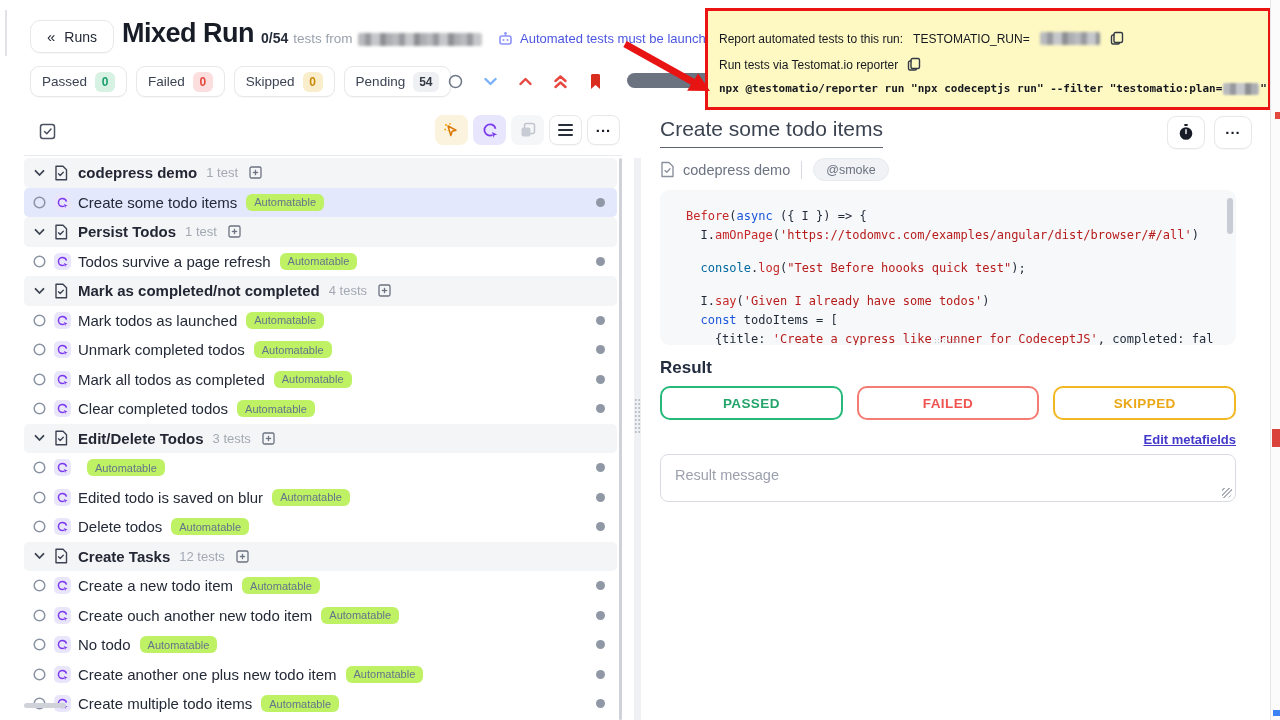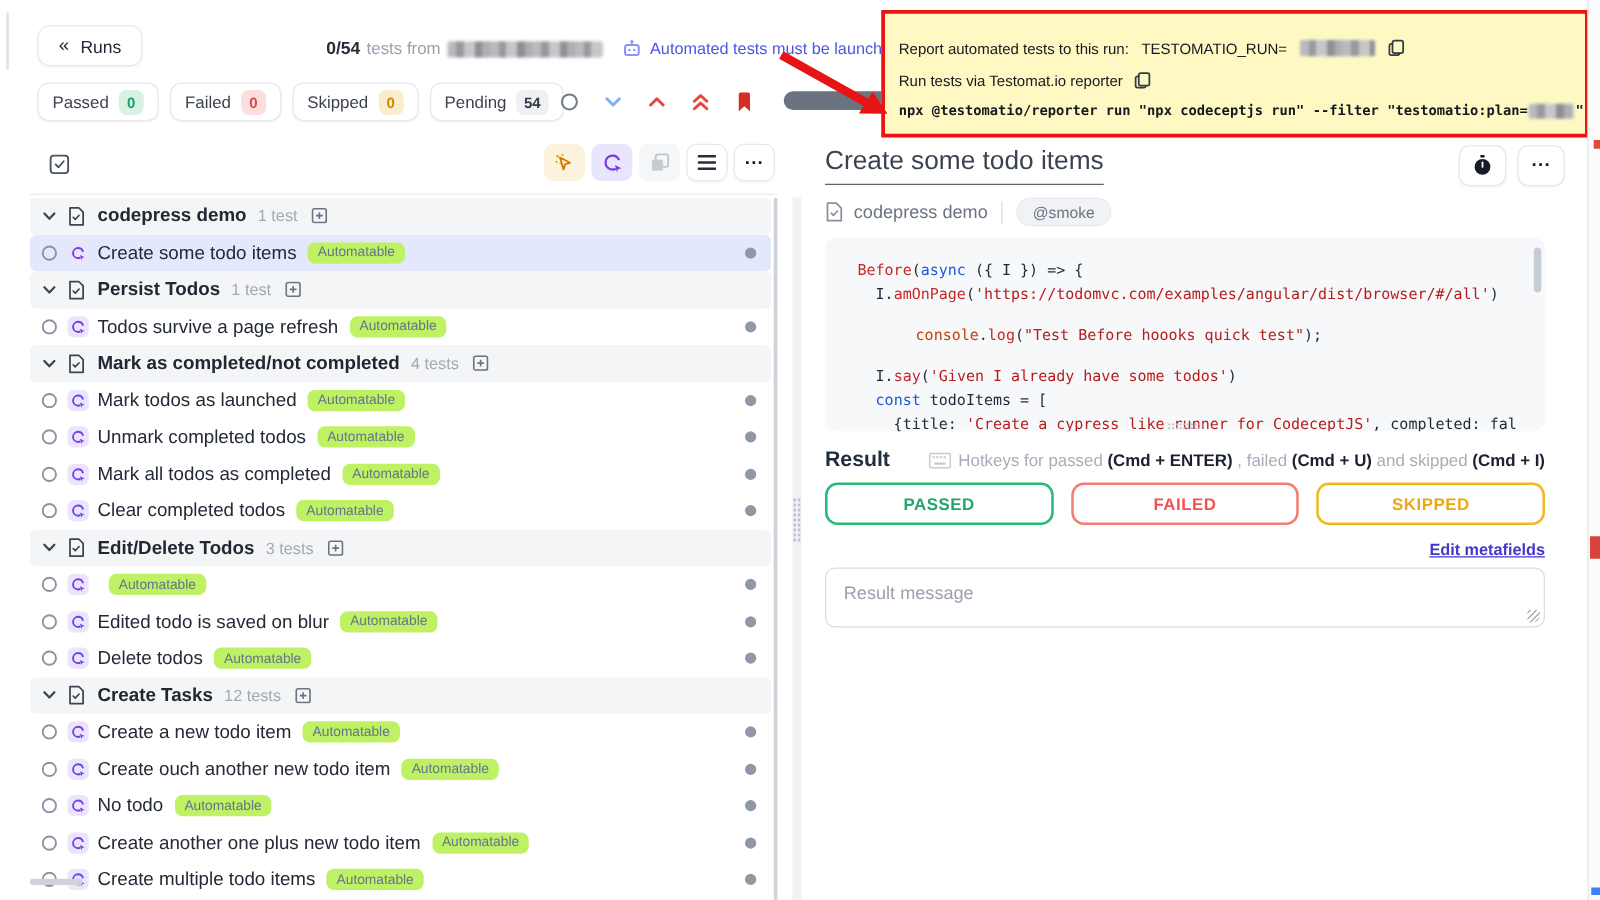--- a/index.html
+++ b/index.html
@@ -86,21 +86,21 @@
   .kebab { font-size:15px; font-weight:800; color:#171c26; letter-spacing:1px; line-height:10px; padding-bottom:7px;}
   .d-meta { position:absolute; left:0; top:46px; display:flex; align-items:center; font-size:14.5px; color:#6b7280; }
   .d-meta .suite { margin-left:8px; }
   .d-meta .sep { width:1px; height:18px; background:#d7dbe1; margin:0 11px; }
   .tag-pill { height:23px; display:inline-flex; align-items:center; padding:0 12px; background:#f0f2f5; border:1px solid #e7eaee; border-radius:12px; font-size:12.5px; color:#6b7280; }
 
   .code-wrap { position:absolute; left:0; top:78px; width:576px; height:155px; background:#f7f8fa; border-radius:9px; overflow:hidden; }
   .code { font-family:"DejaVu Sans Mono",monospace; font-size:12px; padding:17px 0 0 26px; white-space:pre; color:#1f2937; }
   .code .ln { height:19px; line-height:19px; }
   .code .ln.blank { height:14px; }
-  .code .k { color:#1a56db; } .code .f { color:#c62828; } .code .s { color:#b71c1c; } .code .g { color:#c2410c;margin-left:32px; } .code .p { color:#1f2937; }
+  .code .k { color:#1a56db; } .code .f { color:#c62828; } .code .s { color:#b71c1c; } .code .g { color:#0369a1; } .code .p { color:#1f2937; }
   .code-sb { position:absolute; right:3px; top:8px; width:6px; height:36px; border-radius:3px; background:#c8cdd5; }
   .code-grip { position:absolute; left:50%; bottom:1px; margin-left:-14px; width:28px; height:6px;
     background-image:radial-gradient(circle,#b9bec7 .8px,transparent 1px); background-size:3px 3px; }
 
   .result-row { position:absolute; left:0; top:246px; width:576px; display:flex; align-items:center; }
   .result-h { font-size:17px; font-weight:700; color:#232d3f; }
   .hotkeys { margin-left:auto; font-size:13.5px; color:#a7adb8; display:flex; align-items:center; white-space:pre; }
   .hotkeys b { color:#1b2130; font-weight:600; }
   .verdicts { position:absolute; left:0; top:274px; width:576px; display:flex; gap:14px; }
   .vbtn { flex:1; height:34px; border-radius:10px; background:#fff; border:2px solid; font-size:13.5px; font-weight:600; letter-spacing:.4px; display:flex; align-items:center; justify-content:center; cursor:pointer; }
@@ -122,20 +122,21 @@
 </head>
 <body>
 
 <div id="app">
   <div class="edge-line"></div>
 
   <div class="back-btn">
     <span class="chev">«</span>
     <span>Runs</span>
   </div>
+  <div class="run-title">Mixed Run</div>
   <div class="run-sub">
     <span class="prog">0/54</span>
     <span>tests from</span>
     <span class="blur w1"></span>
   </div>
   <div class="alert-link">
     <svg width="17" height="15" viewBox="0 0 17 15">
       <rect x="3" y="5" width="11" height="8" rx="2" fill="none" stroke="#8b93f8" stroke-width="1.6"></rect>
       <circle cx="8.5" cy="2.2" r="1.3" fill="#8b93f8"></circle>
       <line x1="8.5" y1="3.2" x2="8.5" y2="5" stroke="#8b93f8" stroke-width="1.4"></line>
@@ -664,30 +665,20 @@
     </div>
 
     <div class="code-wrap">
       <div class="code" id="code"><div class="ln"><span class="f">Before</span><span class="p">(</span><span class="k">async</span><span class="p"> ({ I }) =&gt; {</span></div><div class="ln"><span class="p">  I.</span><span class="f">amOnPage</span><span class="p">(</span><span class="s">'https://todomvc.com/examples/angular/dist/browser/#/all'</span><span class="p">)</span></div><div class="ln blank"></div><div class="ln"><span class="p">  </span><span class="g">console</span><span class="p">.</span><span class="f">log</span><span class="p">(</span><span class="s">"Test Before hoooks quick test"</span><span class="p">);</span></div><div class="ln blank"></div><div class="ln"><span class="p">  I.</span><span class="f">say</span><span class="p">(</span><span class="s">'Given I already have some todos'</span><span class="p">)</span></div><div class="ln"><span class="p">  </span><span class="k">const</span><span class="p"> todoItems = [</span></div><div class="ln"><span class="p">    {title: </span><span class="s">'Create a cypress like runner for CodeceptJS'</span><span class="p">, completed: fal</span></div></div>
       <div class="code-sb"></div>
       <div class="code-grip"></div>
     </div>
 
     <div class="result-row">
       <span class="result-h">Result</span>
-      <span class="hotkeys" id="hotkeys">
-        <svg width="18" height="13" viewBox="0 0 18 13" style="margin-right:6px">
-            <rect x=".7" y=".7" width="16.6" height="11.6" rx="1.6" fill="none" stroke="#c6cad2" stroke-width="1.3"></rect>
-            <rect x="3" y="3" width="1.8" height="1.6" fill="#c6cad2"></rect>
-            <rect x="6" y="3" width="1.8" height="1.6" fill="#c6cad2"></rect>
-            <rect x="9" y="3" width="1.8" height="1.6" fill="#c6cad2"></rect>
-            <rect x="12" y="3" width="1.8" height="1.6" fill="#c6cad2"></rect>
-            <rect x="4.5" y="8" width="9" height="1.8" fill="#c6cad2"></rect>
-          </svg>
-      <span>Hotkeys for passed </span><b>(Cmd + ENTER)</b><span> , failed </span><b>(Cmd + U)</b><span> and skipped </span><b>(Cmd + I)</b></span>
     </div>
     <div class="verdicts" id="verdicts">
         <div class="vbtn pass">PASSED</div>
         <div class="vbtn fail">FAILED</div>
         <div class="vbtn skip">SKIPPED</div>
       </div>
     <a class="metafields">Edit metafields</a>
     <div class="msg-box">
       <span class="ph">Result message</span>
       <span class="msg-grip"></span>

